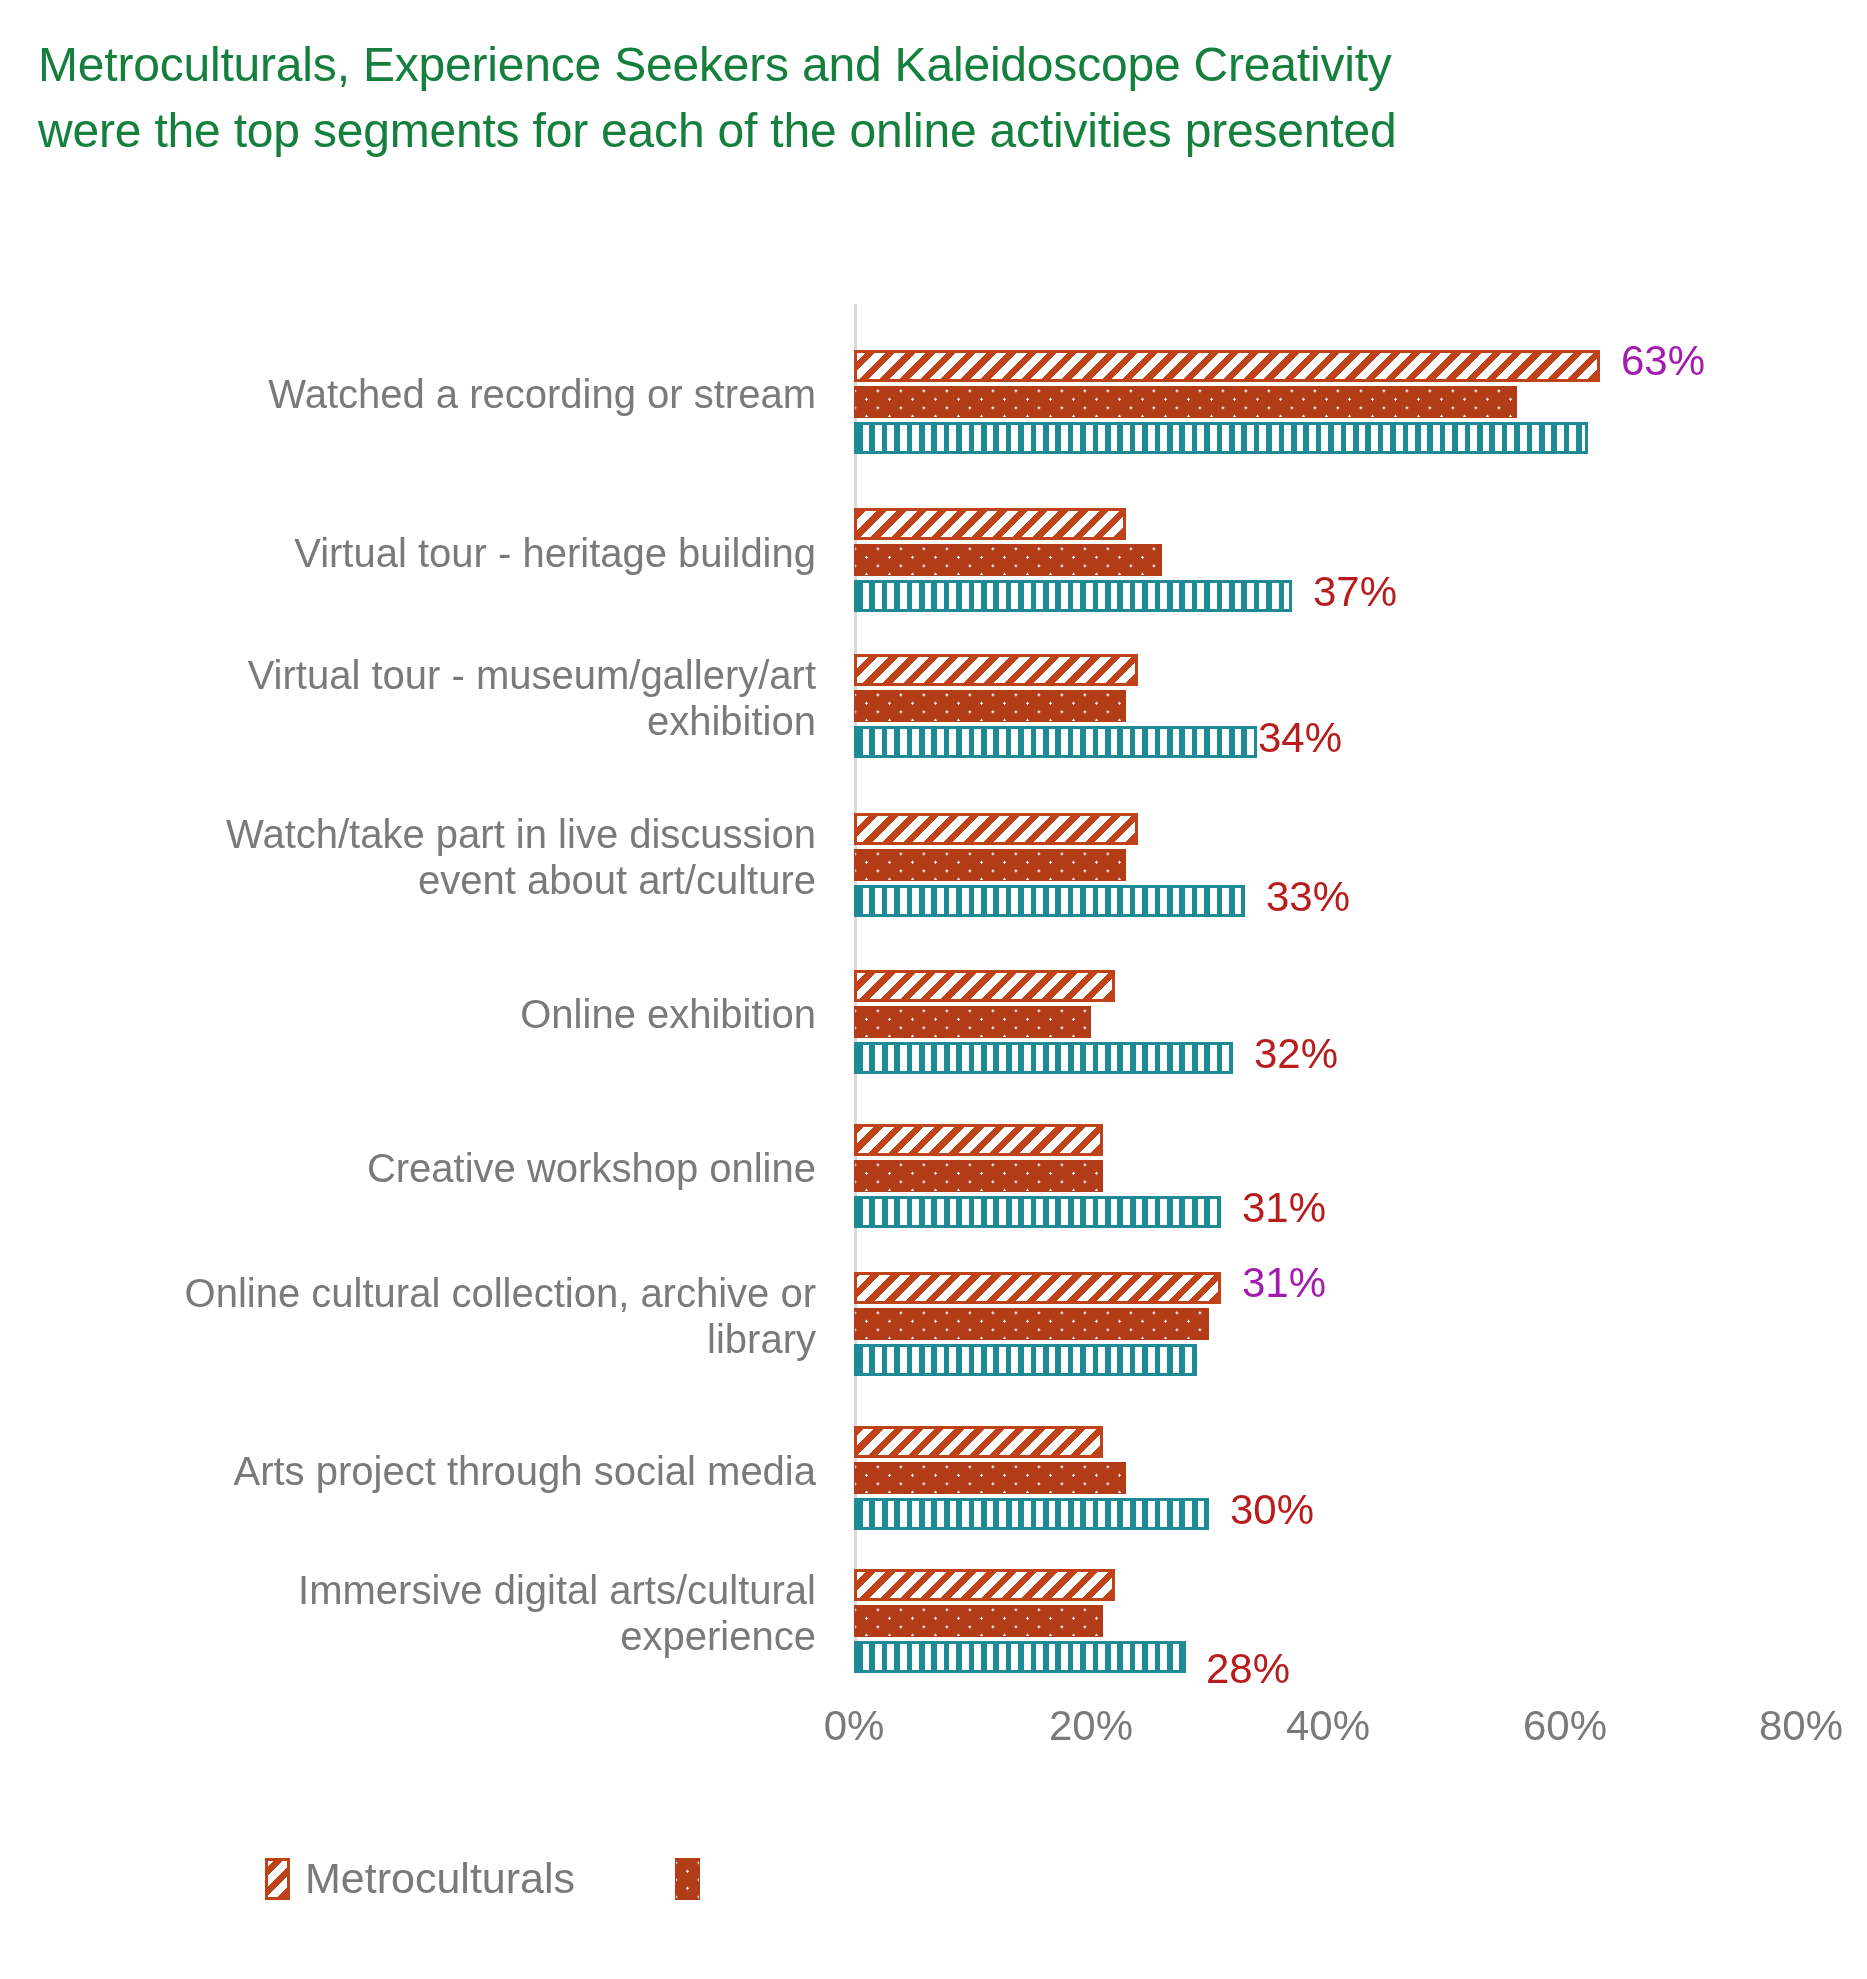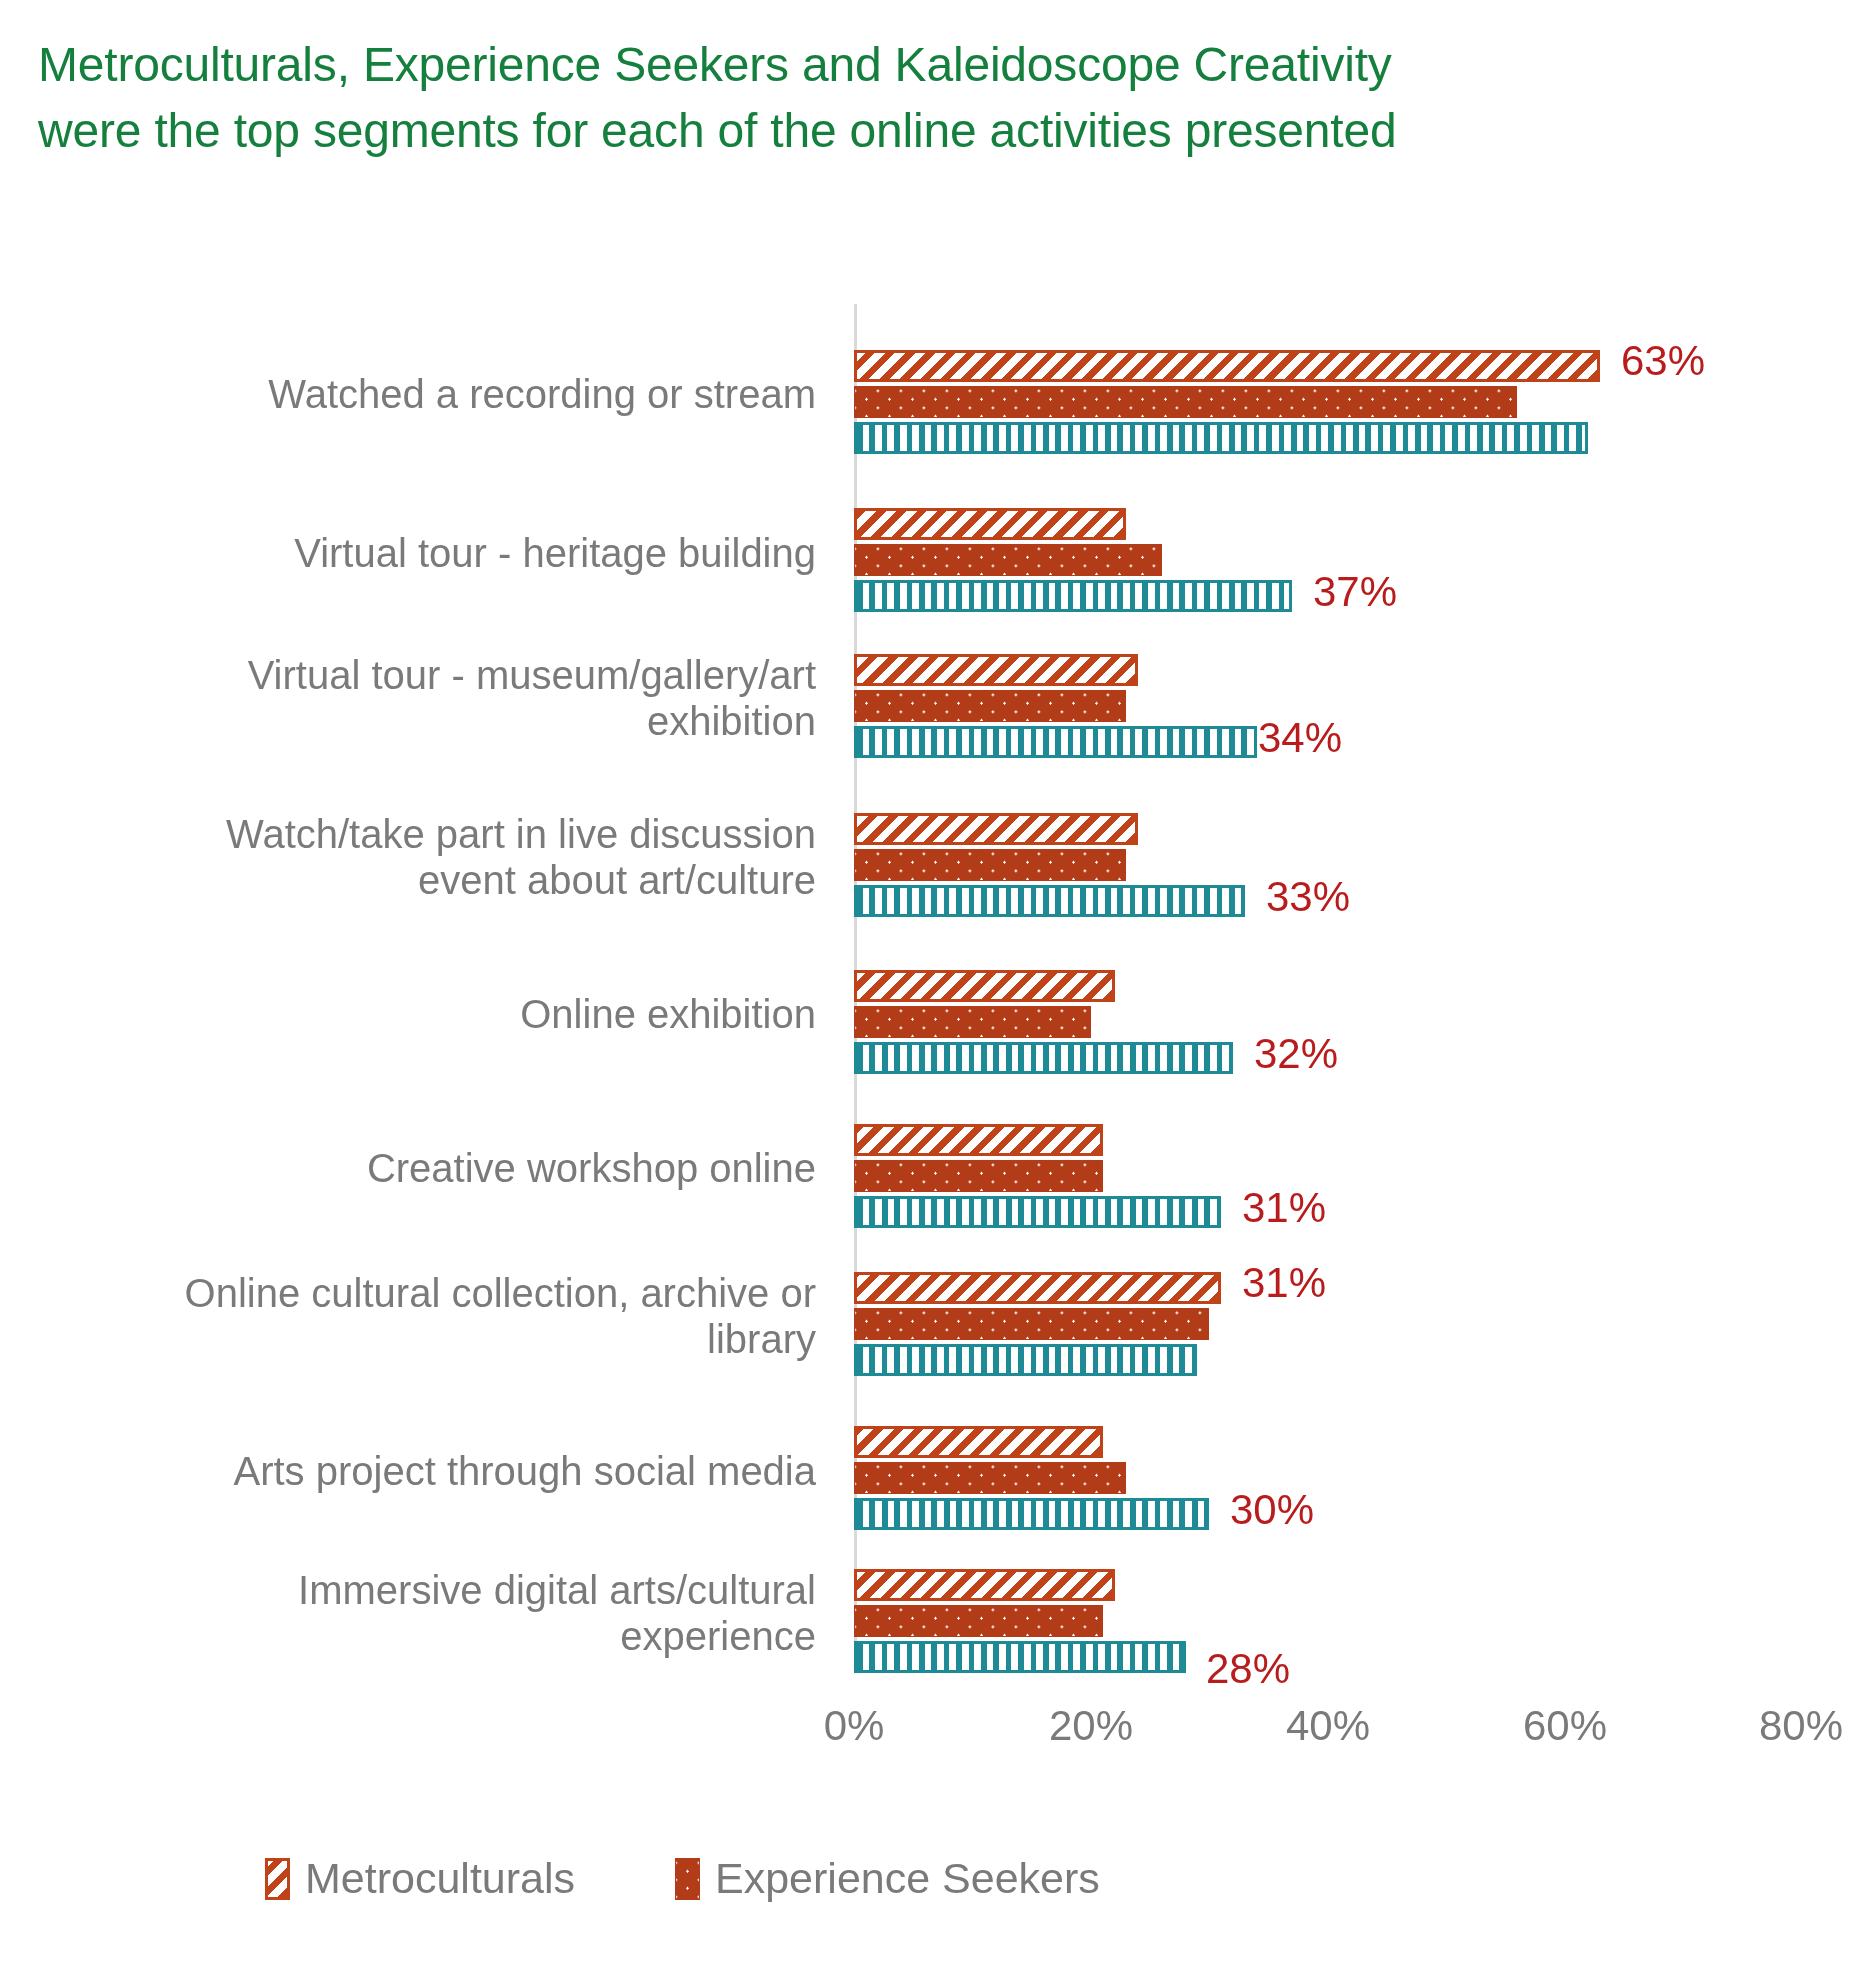--- a/index.html
+++ b/index.html
@@ -97,21 +97,21 @@
   }
 
   
   .data-label{
     position:absolute;
     font-size:42px;
     line-height:32px;
     white-space:nowrap;
   }
   .dl-teal{ color:#b91c1c; }
-  .dl-crim{ color:#b91c1c; }
+  .dl-crim{ color:#a21caf; }
 
   
   #x-axis{
     position:absolute;
     left:0; top:1702px;
     width:1868px; height:67px;
   }
   .xtick{
     position:absolute;
     top:0;
@@ -257,16 +257,15 @@
     <div class="xtick" style="left: 1801px;">80%</div>
   </div>
 
 <div id="legend">
     <div class="legend-item" style="left: 217px; padding-left: 48px;">
       <span class="legend-swatch pat-diag"></span>
       <span class="legend-text">Metroculturals</span>
     </div>
     <div class="legend-item" style="left: 675px;">
       <span class="legend-swatch pat-dot"></span>
-      <span class="legend-text">Experience Seekers</span>
     </div>
   </div>
 
 
 </body></html>

